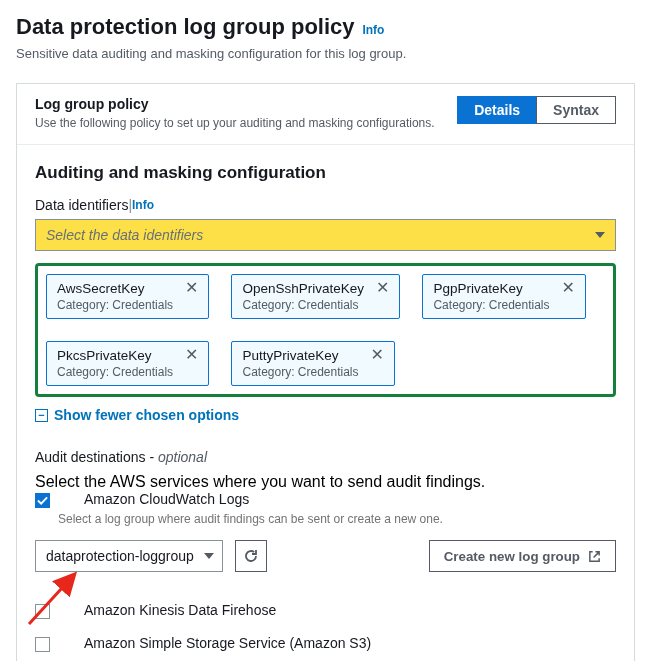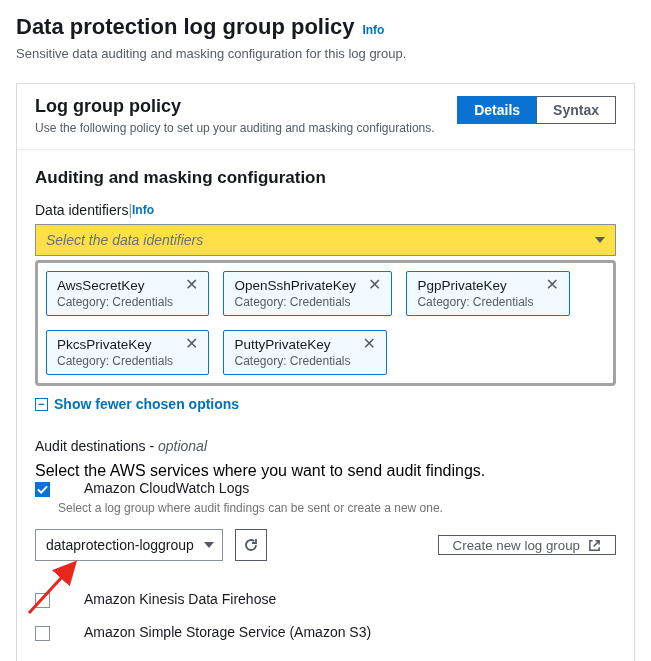--- a/index.html
+++ b/index.html
@@ -18,21 +18,21 @@
     border: 1px solid #d5dbdb;
     background: #fff;
   }
   .panel-header {
     padding: 12px 18px 14px 18px;
     border-bottom: 1px solid #eaeded;
     display: flex;
     justify-content: space-between;
     align-items: flex-start;
   }
-  .panel-header h2 { font-size: 18px; font-weight: 700; margin-bottom: 4px; }
+  .panel-header h2 { font-size: 14px; font-weight: 700; margin-bottom: 4px; }
   .panel-header .desc { color: #545b64; font-size: 12px; }
   .tabs { display: flex; }
   .tab-btn {
     border: 1px solid #545b64;
     background: #fff;
     color: #545b64;
     padding: 5px 16px;
     font-size: 14px;
     font-weight: 700;
     cursor: pointer;
@@ -56,27 +56,27 @@
     background: #fde047;
     cursor: pointer;
   }
   .triangle-down {
     width: 0; height: 0;
     border-left: 5px solid transparent;
     border-right: 5px solid transparent;
     border-top: 6px solid #545b64;
   }
   .highlight-box {
-    border: 3px solid #a3a3a3;
+    border: 3px solid #15803d;
     border-radius: 4px;
     padding: 8px 8px 8px 8px;
-    margin-top: 4px;
+    margin-top: 12px;
     display: flex;
     flex-wrap: wrap;
-    gap: 14px;
+    gap: 22px;
   }
   .token {
     background: #f1faff;
     border: 1px solid #0972d3;
     border-radius: 2px;
     padding: 6px 8px 6px 10px;
     display: flex;
     align-items: flex-start;
     gap: 10px;
     min-width: 146px;
@@ -142,26 +142,26 @@
     background: #fff;
     width: 32px; height: 32px;
     display: inline-flex;
     align-items: center;
     justify-content: center;
     cursor: pointer;
   }
   .create-btn {
     border: 1px solid #545b64;
     background: #fff;
-    height: 20px;
+    height: 32px;
     padding: 0 14px;
     display: inline-flex;
     align-items: center;
     gap: 8px;
-    font-weight: 400;
+    font-weight: 700;
     color: #545b64;
     cursor: pointer;
     margin-left: auto;
   }
   .arrow-svg {
     position: absolute;
     left: -10px;
     top: 28px;
     pointer-events: none;
   }

